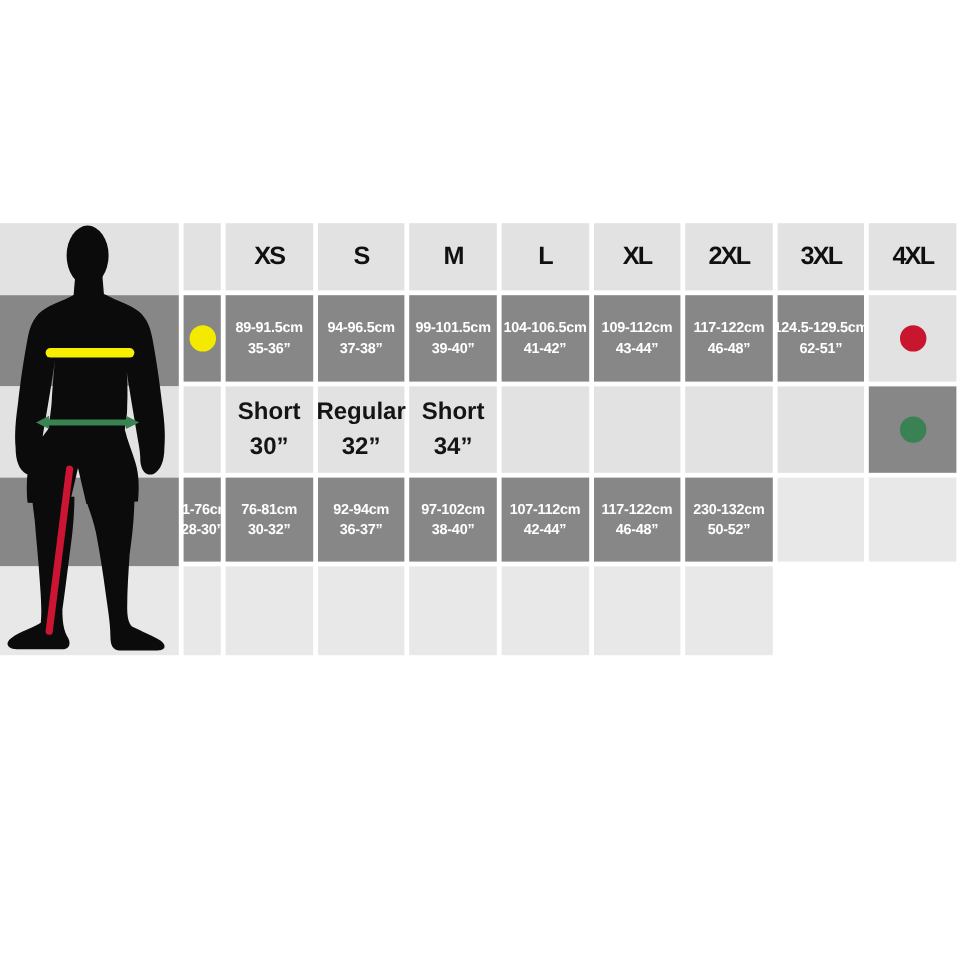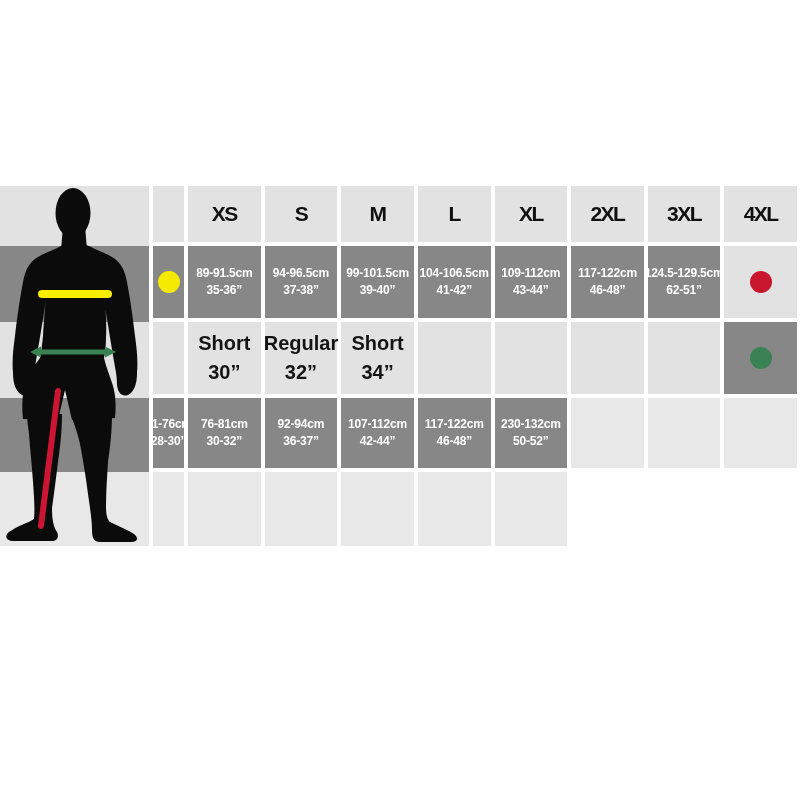--- a/index.html
+++ b/index.html
@@ -176,20 +176,24 @@
       </div>
     <div class="cell dark mcell">
         <span>76-81cm</span>
         <span>30-32”</span>
       </div>
     <div class="cell dark mcell">
         <span>92-94cm</span>
         <span>36-37”</span>
       </div>
     <div class="cell dark mcell">
+        <span>97-102cm</span>
+        <span>38-40”</span>
+      </div>
+    <div class="cell dark mcell">
         <span>107-112cm</span>
         <span>42-44”</span>
       </div>
     <div class="cell dark mcell">
         <span>117-122cm</span>
         <span>46-48”</span>
       </div>
     <div class="cell dark mcell">
         <span>230-132cm</span>
         <span>50-52”</span>

